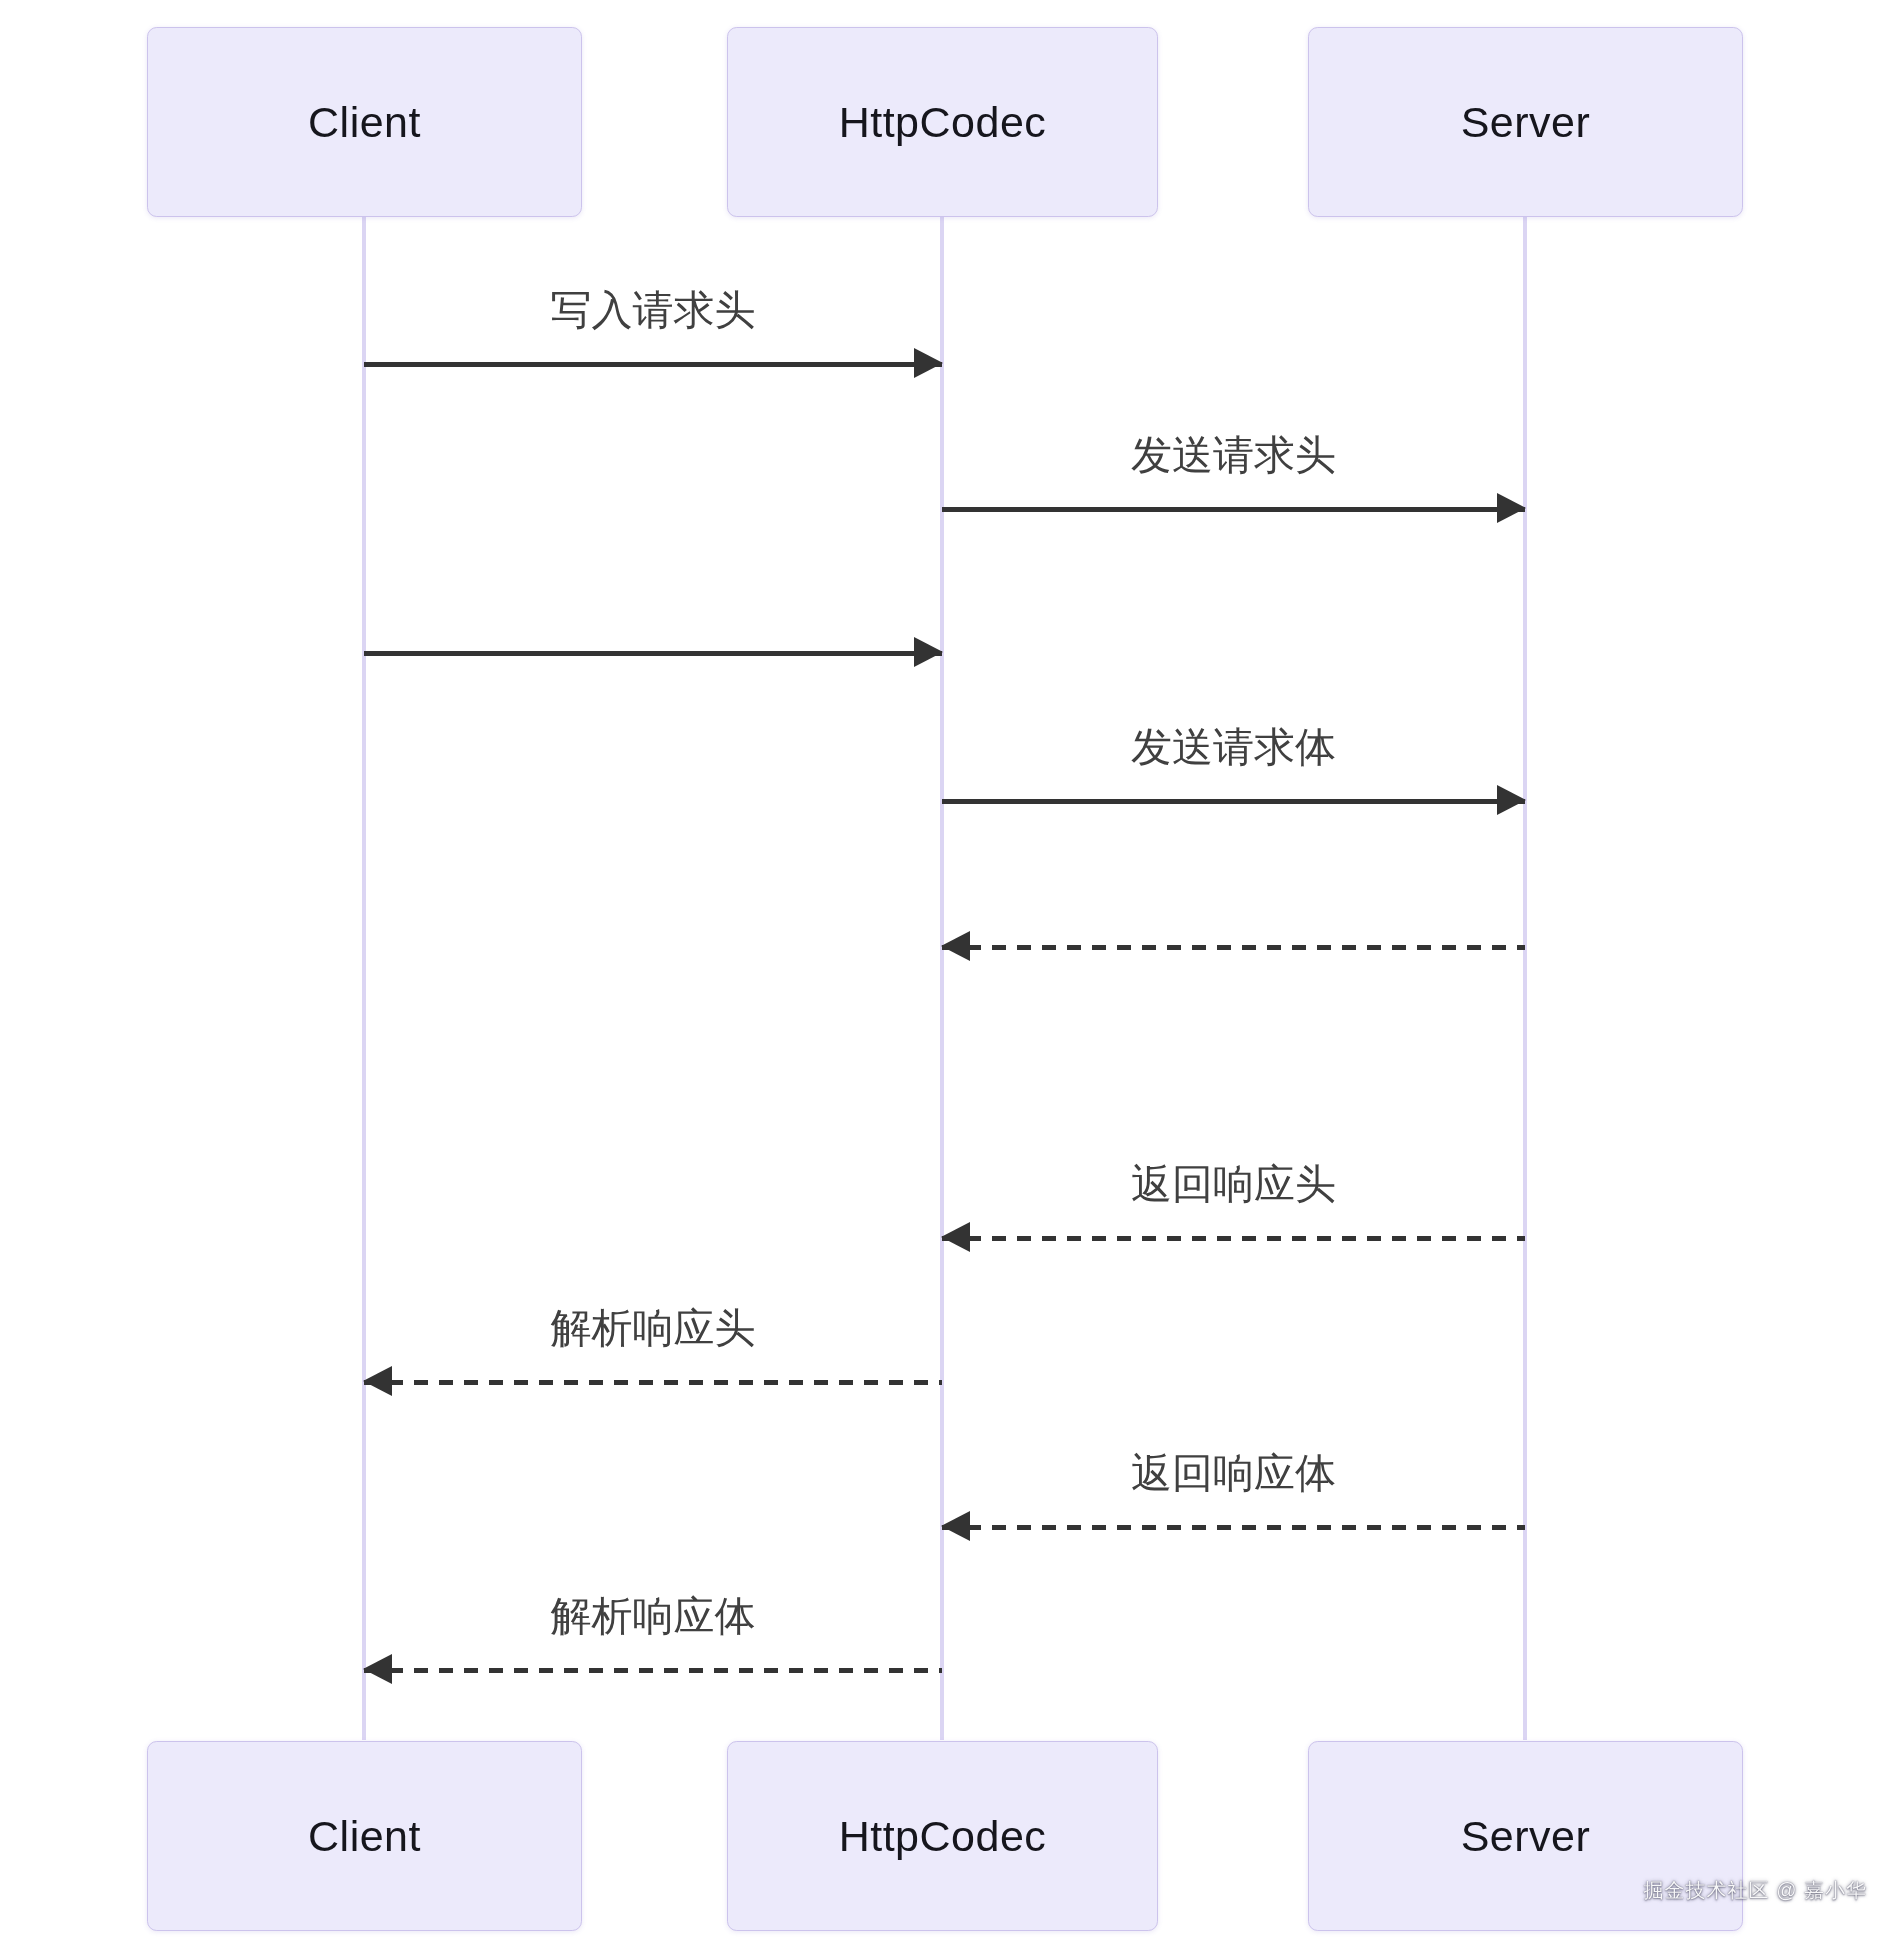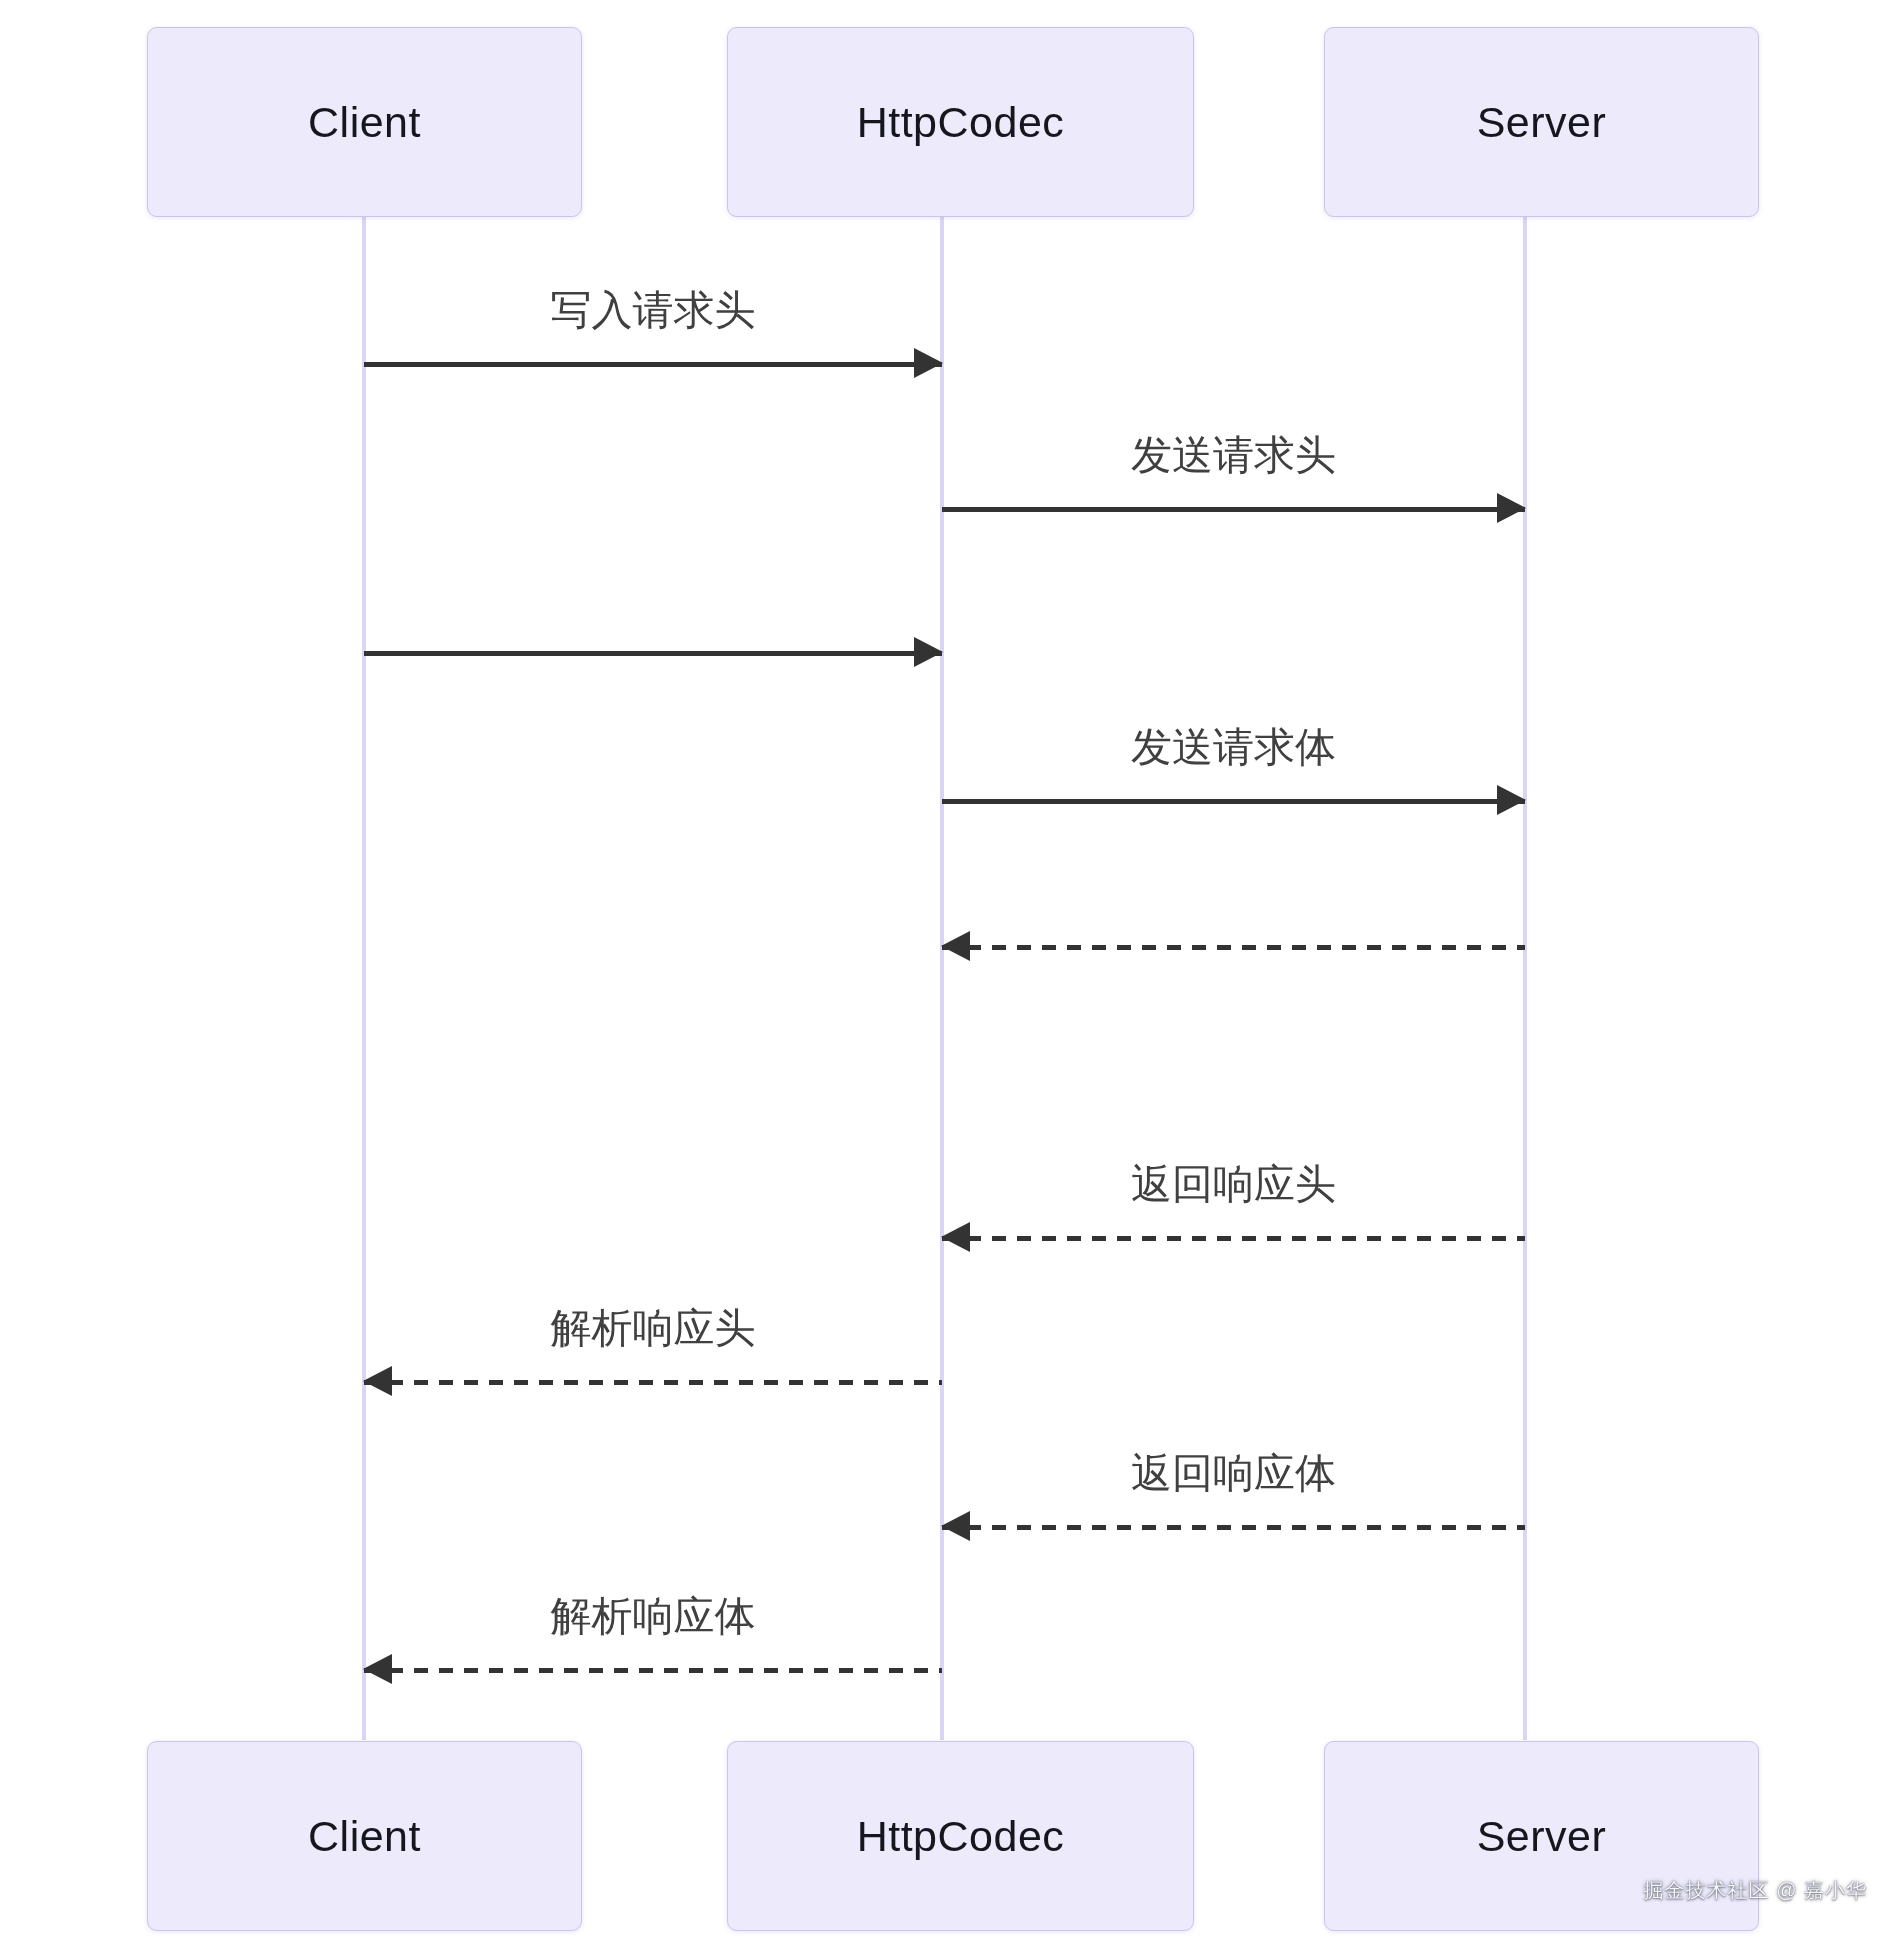--- a/index.html
+++ b/index.html
@@ -14,22 +14,22 @@
   .actor {
     position:absolute; height:190px; box-sizing:border-box;
     background:#eceafb; border:1.9px solid #ccc3ec; border-radius:9.7px;
     display:flex; align-items:center; justify-content:center;
     font-size:43px; color:#16161d; letter-spacing:0.5px;
     box-shadow:0 1px 4.9px rgba(99,81,190,0.14);
   }
   .actor.top { top:27px; }
   .actor.bottom { top:1741px; }
   .a-client { left:147px; width:435px; }
-  .a-http   { left:727px; width:467px; }
-  .a-server { left:1308px; width:435px;margin-left:16px; }
+  .a-http   { left:727px; width:431px; }
+  .a-server { left:1308px; width:435px; }
 
   .msg { position:absolute; height:83px; }
   .msg-label {
     position:absolute; left:0; right:0; top:0; height:49px; line-height:49px;
     text-align:center; font-size:41px; color:#404040;
   }
   .msg-line {
     position:absolute; left:0; right:0; top:76px; height:4.9px;
     background:#333333;
   }

